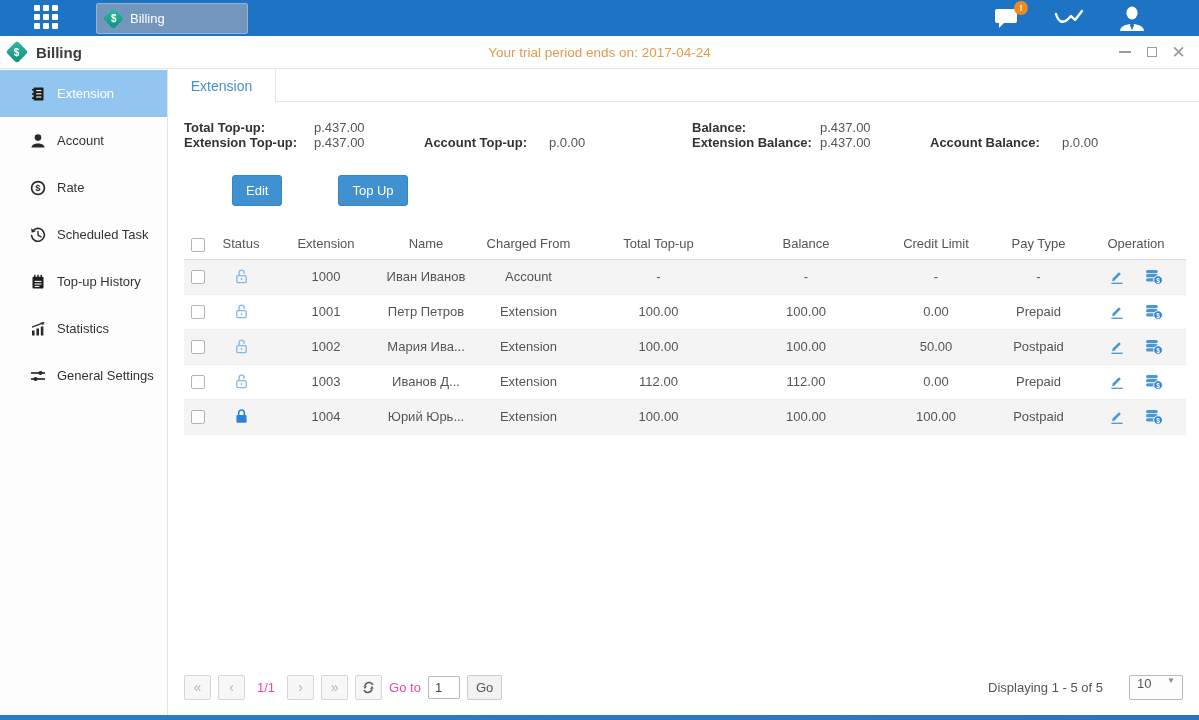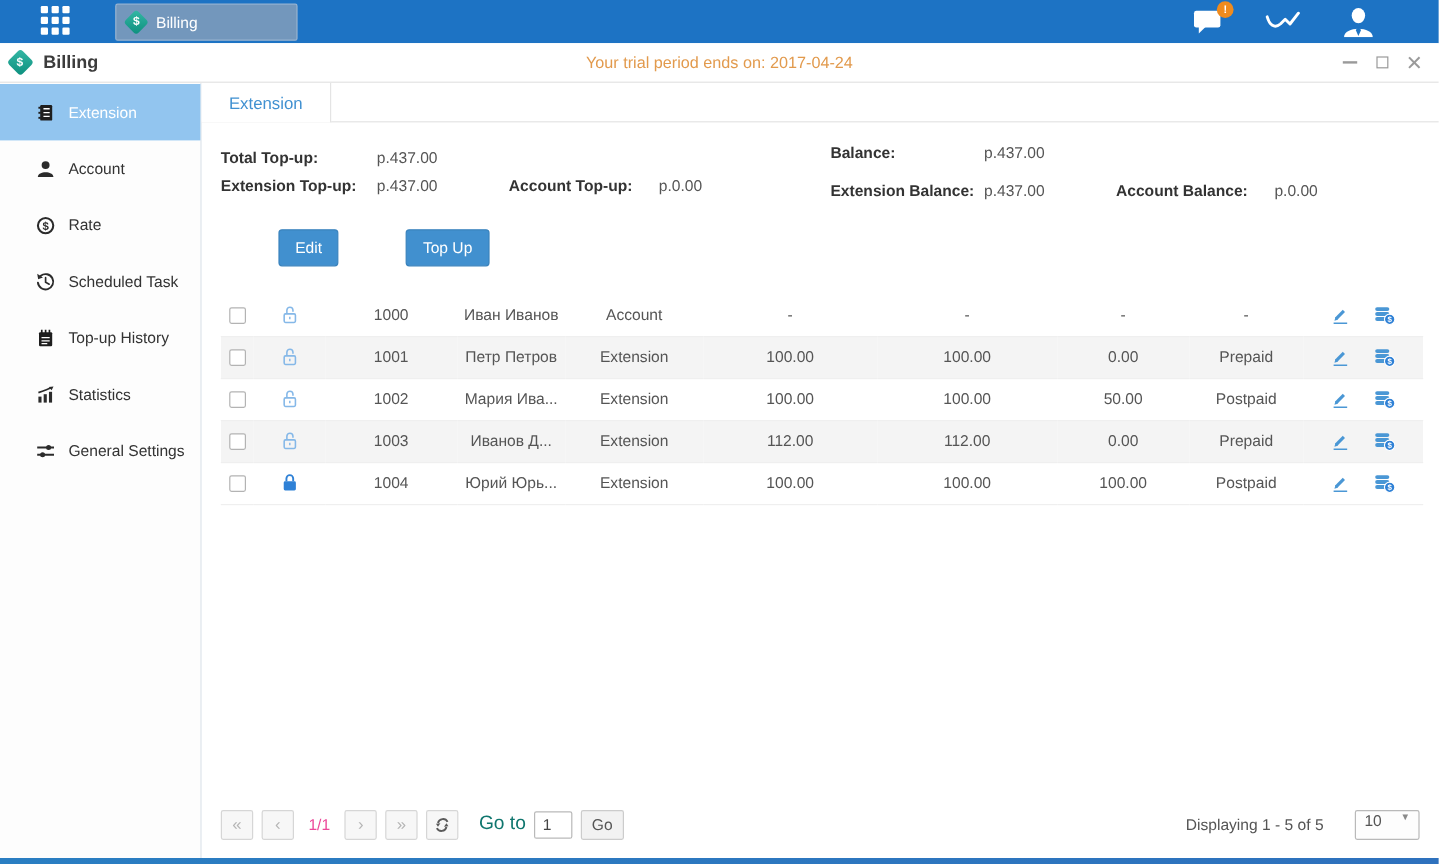--- a/index.html
+++ b/index.html
@@ -37,21 +37,21 @@
 
   .main { flex:1; display:flex; flex-direction:column; min-width:0; }
   .tabstrip { height:33px; border-bottom:1px solid #e4e4e4; display:flex; flex:0 0 auto; }
   .tab { width:108px; background:#fff; border-right:1px solid #e4e4e4; margin-bottom:-1px; display:flex; align-items:center; justify-content:center; font-size:14px; color:#4191d1; cursor:pointer; }
 
   .content { flex:1; display:flex; flex-direction:column; padding:0 16px; min-height:0; }
 
   
   .summary { display:flex; margin-top:18px; flex:0 0 auto; }
   .sum-left { width:508px; flex:0 0 auto; display:grid; grid-template-columns:130px 110px 125px 1fr; row-gap:0; align-items:center; }
-  .sum-right { flex:1; display:grid; grid-template-columns:128px 110px 132px 1fr; row-gap:16px; align-items:center; }
+  .sum-right { flex:1; display:grid; grid-template-columns:128px 110px 132px 1fr; align-items:center; }
   .sum-label { font-size:13px; font-weight:bold; color:#333; }
   .sum-val { font-size:13px; color:#555; }
 
   .btn-row { margin-top:25px; display:flex; gap:8px; flex:0 0 auto; }
   .btn-blue { background:#4190cf; color:#fff; border:1px solid #3a83bd; border-radius:3px; font-size:13px; padding:7px 13px; cursor:pointer; font-family:"Liberation Sans",sans-serif;margin-left:48px; }
 
   
   table { width:100%; border-collapse:collapse; margin-top:23px; table-layout:fixed; flex:0 0 auto; }
   th { font-size:13px; font-weight:normal; color:#555; height:30px; text-align:center; border-bottom:1px solid #dcdcdc; }
   td { font-size:13px; color:#555; height:35px; text-align:center; border-bottom:1px solid #efefef; overflow:hidden; white-space:nowrap; text-overflow:ellipsis; }
@@ -64,21 +64,21 @@
   .status-cell[data-status="unlocked"] .lock-open { display:inline-block; }
   .status-cell[data-status="locked"] .lock-closed { display:inline-block; }
   .op-cell span { display:inline-flex; margin:0 8px; cursor:pointer; vertical-align:middle; }
 
   .spacer { flex:1; }
 
   
   .pagebar { height:50px; display:flex; align-items:center; gap:7px; flex:0 0 auto; padding-bottom:6px; }
   .pg-btn { width:27px; height:25px; background:#f7f7f7; border:1px solid #d6d6d6; border-radius:2px; display:flex; align-items:center; justify-content:center; font-size:14px; color:#b5b5b5; cursor:pointer; }
   .pg-label { font-size:13px; color:#ec4899; margin:0 5px; }
-  .goto-label { font-size:16px; color:#0f766e; margin-left:10px; }
+  .goto-label { font-size:13px; color:#ec4899; }
   .goto-input { width:32px; height:23px; border:1px solid #b9b9b9; border-radius:2px; font-size:13px; color:#444; padding-left:6px; font-family:"Liberation Sans",sans-serif; }
   .go-btn { height:25px; padding:0 8px; background:#f2f2f2; border:1px solid #ccc; border-radius:2px; font-size:13px; color:#555; cursor:pointer; font-family:"Liberation Sans",sans-serif; }
   .pagebar-right { margin-left:auto; display:flex; align-items:center; gap:26px; }
   .displaying { font-size:13px; color:#555; }
   .size-select { width:54px; height:25px; border:1px solid #b9b9b9; border-radius:2px; background:#fdfdfd; display:flex; align-items:flex-start; padding:0 7px; cursor:pointer; }
   .size-select .val { font-size:13px; color:#555; flex:1; }
   .size-select .tri { color:#8a8a8a; font-size:8px; }
 
   .bottomstrip { height:5px; background:linear-gradient(90deg,#2a7ec2,#2e71bd); }
 </style>
@@ -251,20 +251,32 @@
             <col class="col-ext">
             <col class="col-name">
             <col class="col-charged">
           <col class="col-topup">
             <col class="col-balance">
             <col class="col-credit">
             <col class="col-paytype">
             <col class="col-op">
         </colgroup>
         <tbody>
+            <tr>
+          <th><span class="cb"></span></th>
+          <th>Status</th>
+          <th>Extension</th>
+          <th>Name</th>
+          <th>Charged From</th>
+          <th>Total Top-up</th>
+          <th>Balance</th>
+          <th>Credit Limit</th>
+          <th>Pay Type</th>
+          <th>Operation</th>
+        </tr>
 
         <tr class="data-row">
           <td><span class="cb"></span></td>
           <td class="status-cell" data-status="unlocked">
             <svg class="lock-open" width="15" height="17" viewBox="0 0 16 18">
                   <rect x="3" y="8" width="10" height="7.6" rx="1.2" fill="none" stroke="#85b8e8" stroke-width="1.4"></rect>
                   <path d="M5.4 8 V4.8 a2.7 2.7 0 0 1 5.4 0 V6.2" fill="none" stroke="#85b8e8" stroke-width="1.4"></path>
                   <line x1="8" y1="10.6" x2="8" y2="12.8" stroke="#85b8e8" stroke-width="1.3"></line>
                 </svg>
             

